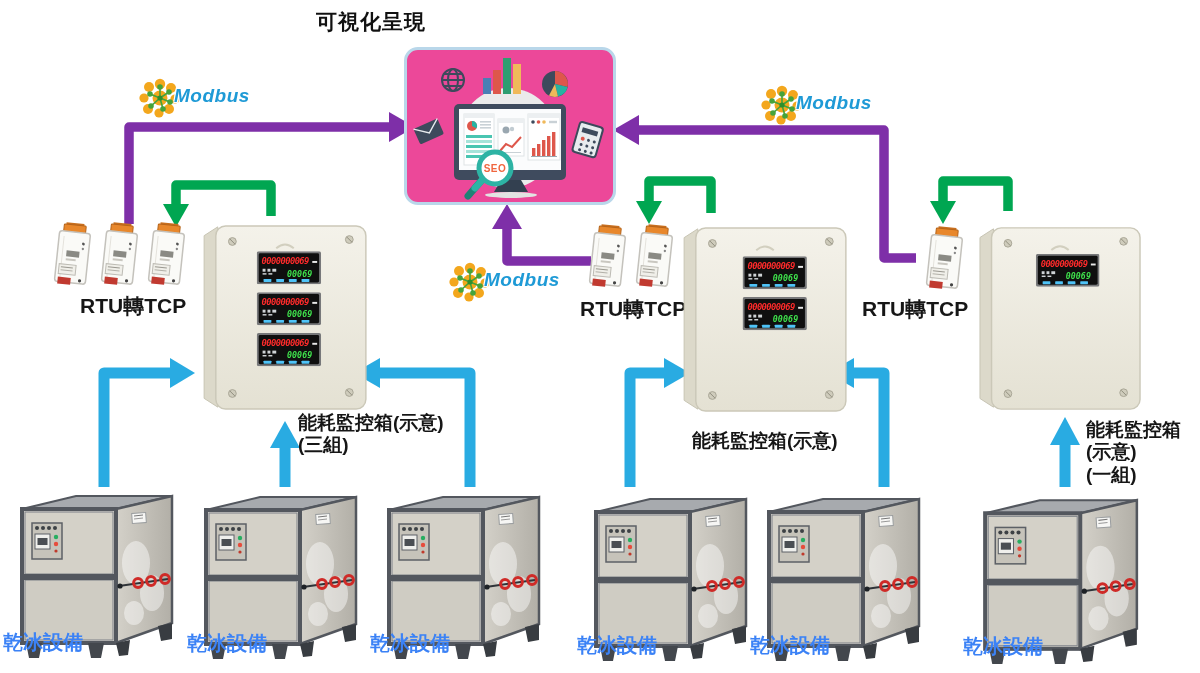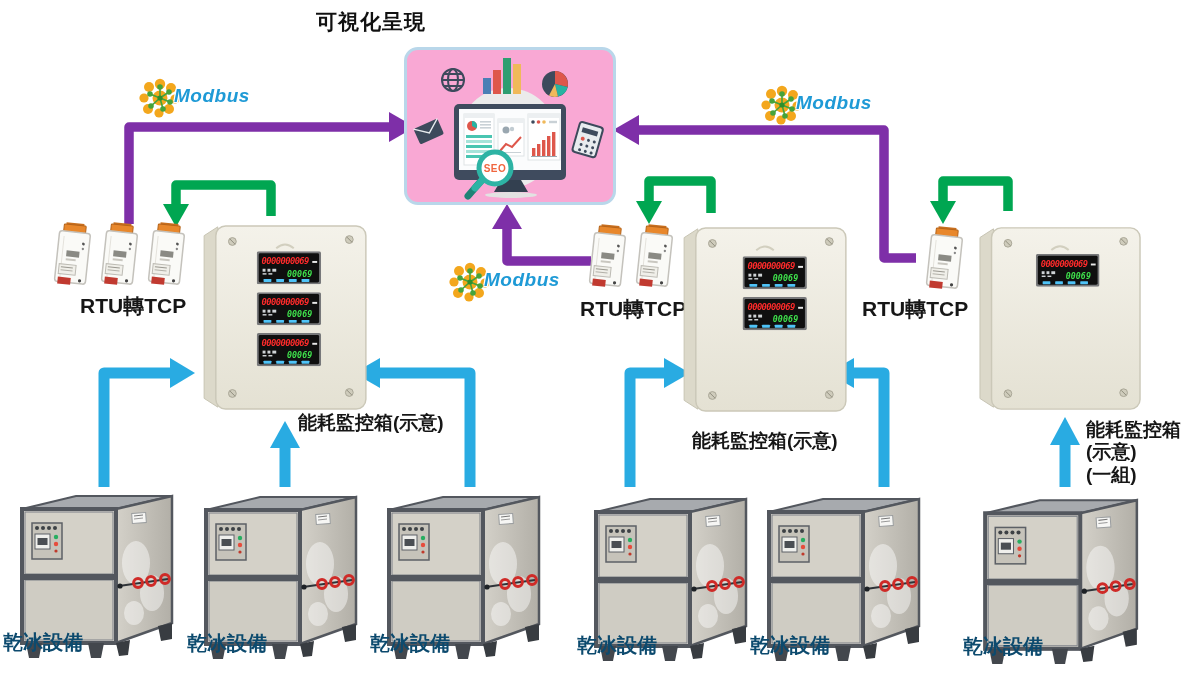--- a/index.html
+++ b/index.html
@@ -7,33 +7,33 @@
     position:relative;width:1200px;height:673px;background:#ffffff;overflow:hidden;
     font-family:"Liberation Sans","DejaVu Sans",sans-serif;
   }
   .abs{position:absolute;}
   svg{display:block;}
   .arrows{position:absolute;left:0;top:0;pointer-events:none;}
   .lbl{position:absolute;font-weight:bold;color:#161616;text-align:left;line-height:1.18;}
   .page-title{position:absolute;left:316px;top:8px;width:120px;font-size:21px;font-weight:bold;color:#111;letter-spacing:1px;}
   .viz-box{
     position:absolute;left:404px;top:47px;width:206px;height:152px;
-    background:#f9a8d4;border:3px solid #b9d7ea;border-radius:14px;
+    background:#ec4899;border:3px solid #b9d7ea;border-radius:14px;
   }
   .modbus{position:absolute;display:flex;align-items:center;justify-content:center;}
   .modbus .flower{width:44px;height:44px;flex:0 0 auto;}
   .modbus .mtext{
     margin-left:-8px;margin-top:-4px;
     font-size:19px;font-weight:bold;font-style:italic;color:#1e9ad6;letter-spacing:.5px;
     text-shadow:-1px -1px 0 #fff,1px -1px 0 #fff,-1px 1px 0 #fff,1px 1px 0 #fff;
   }
   .rtu-label{font-size:21px;}
   .cab-label{font-size:19px;}
   .machine{position:absolute;width:160px;height:176px;}
-  .machine .m-label{position:absolute;left:-13px;top:146px;font-size:20px;font-weight:bold;color:#0c4a6e;white-space:nowrap;}
+  .machine .m-label{position:absolute;left:-13px;top:146px;font-size:20px;font-weight:bold;color:#3b82f6;white-space:nowrap;}
 </style>
 </head>
 <body>
 
 <div class="stage">
 
   <svg width="0" height="0" style="position:absolute" aria-hidden="true">
     <defs>
       <linearGradient id="sideGrad" x1="0" y1="0" x2="1" y2="0">
         <stop offset="0" stop-color="#d4d1c9"></stop>
@@ -398,20 +398,21 @@
       <g>
           <use href="#meter" width="66" height="34" x="56" y="72"></use>
         </g>
       <g>
           <use href="#meter" width="66" height="34" x="56" y="114"></use>
         </g>
     </svg>
   </div>
   <div class="lbl cab-label" style="left:298px;top:412px;width:175px;">
     <div>能耗監控箱(示意)</div>
+    <div>(三組)</div>
   </div>
 
   <div class="abs" style="left:680px;top:224px;">
     <svg width="170" height="190" viewBox="0 0 170 195">
       <use href="#cabinet-body"></use>
       <g>
           <use href="#meter" width="66" height="34" x="62" y="33"></use>
         </g>
       <g>
           <use href="#meter" width="66" height="34" x="62" y="75"></use>

